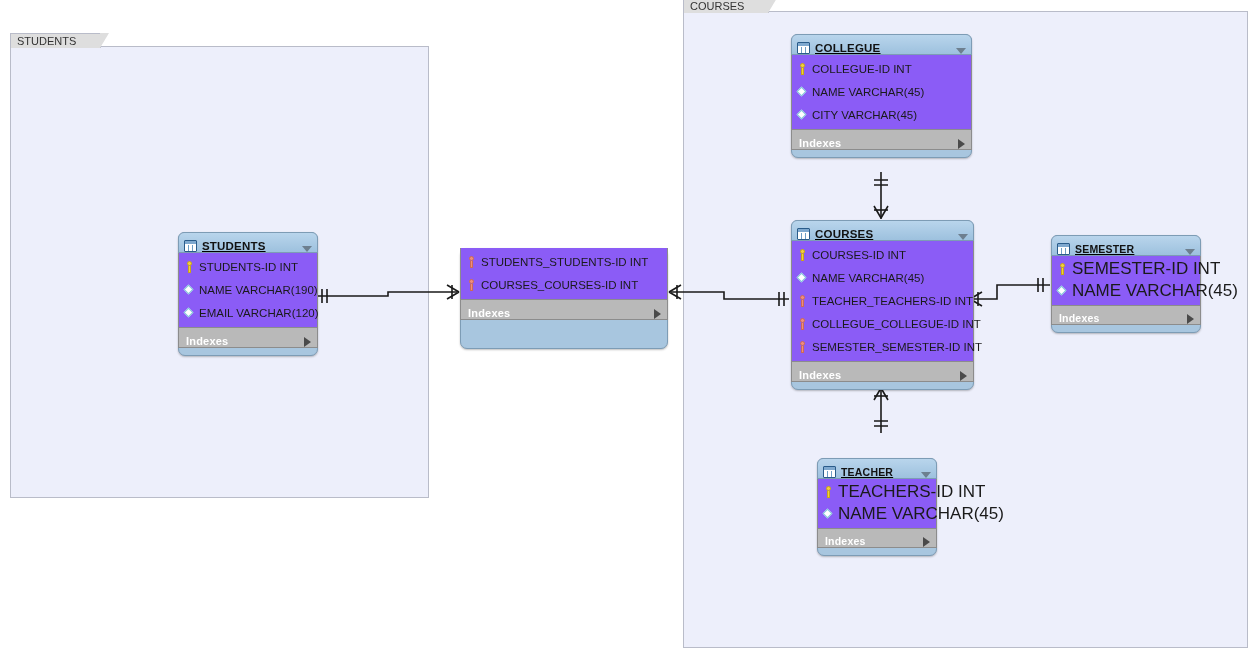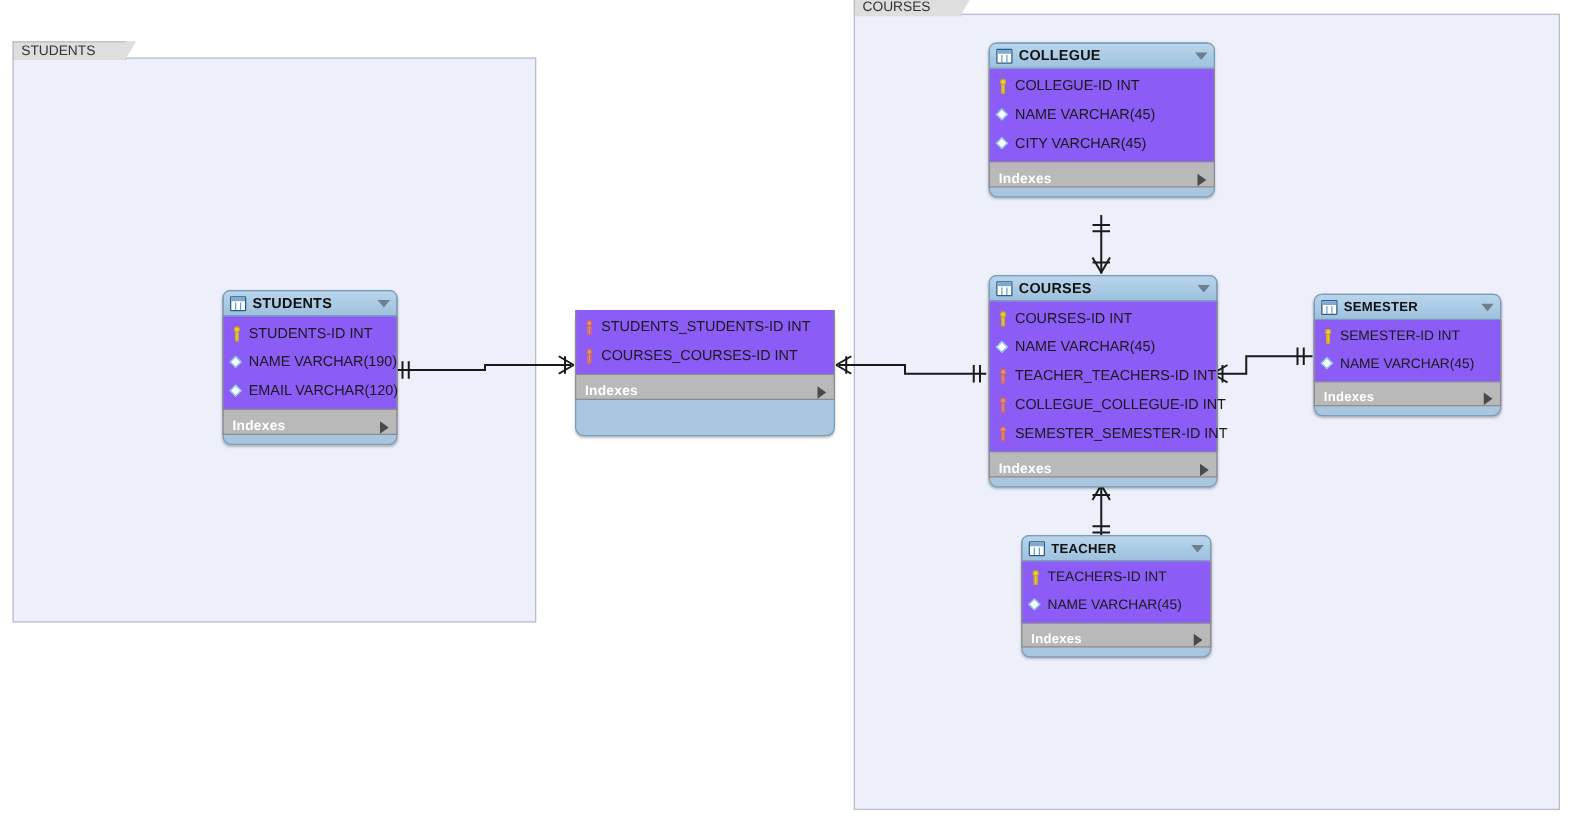--- a/index.html
+++ b/index.html
@@ -32,21 +32,21 @@
     position: absolute; left: 0; top: 0; right: 0; bottom: 0;
     background: #a8c6df; border: 1px solid #7d9cb5; border-radius: 7px;
     box-shadow: 0 1px 2px rgba(0,0,0,.25);
   }
   .tbl .inner { position: absolute; left: 0; top: 0; right: 0; box-sizing: border-box; }
 
   .tbl-head {
     position: relative; height: 21px; box-sizing: border-box;
     background: linear-gradient(to bottom, #b9d5ec 0%, #9dc1de 100%);
     border: 1px solid #7d9cb5; border-radius: 6px 6px 0 0;
-    display: flex; align-items: center; padding: 0 5px 0 5px;
+    display: flex; align-items: flex-end; padding: 0 5px 0 5px; text-decoration: underline;
   }
   .tbl-title { font-size: 11.5px; font-weight: bold; color: #111; white-space: nowrap; letter-spacing: .2px; }
   .tbl-head.small .tbl-title { font-size: 10.5px; }
 
   .tbl-icon {
     width: 13px; height: 12px; margin-right: 5px; flex: 0 0 auto;
     background: #ffffff; border: 1px solid #2a5c8a; box-sizing: border-box;
     position: relative; border-radius: 1px;
   }
   .tbl-icon::before {
@@ -62,21 +62,21 @@
     border-top: 6px solid #6d7f8f;
   }
 
   .tbl-body {
     background: #8b5cf6; border: 1px solid #8c8c8c; border-top: none;
     padding: 2px 0 3px 0; box-sizing: border-box;
   }
   .col-row { display: flex; align-items: center; height: 23px; padding: 0 5px 0 5px; box-sizing: border-box; }
   .tbl.compact .col-row { height: 22px; }
   .col-name { font-size: 11.5px; color: #1a1a1a; white-space: nowrap; }
-  .tbl.compact .col-name { font-size: 11px; }
+  .tbl.compact .col-name { font-size: 17px; }
 
   
   .ic { width: 11px; height: 14px; margin-right: 4px; flex: 0 0 auto; position: relative; }
   .ic-key-pk::before {
     content: ""; position: absolute; left: 3px; top: 1px; width: 5px; height: 5px;
     border-radius: 50%; background: #f3cf3e; border: 1px solid #c9a718; box-sizing: border-box;
   }
   .ic-key-pk::after {
     content: ""; position: absolute; left: 4px; top: 6px; width: 3px; height: 7px;
     background: #f3cf3e; border: 1px solid #c9a718; border-top: none; box-sizing: border-box;
@@ -298,21 +298,21 @@
               <span class="ic ic-diamond"></span>
               <span class="col-name">NAME VARCHAR(45)</span>
             </div>
           </div>
           <div class="tbl-idx">
             <span class="idx-label">Indexes</span>
             <span class="idx-caret"></span>
           </div>
         </div>
       </div>
-      <div class="tbl compact" style="left: 817px; top: 428px; width: 152px; height: 98px;">
+      <div class="tbl compact" style="left: 817px; top: 458px; width: 120px; height: 98px;">
         <div class="shadow"></div>
         <div class="inner">
           <div class="tbl-head small">
             <span class="tbl-icon"></span>
             <span class="tbl-title">TEACHER</span>
             <span class="tbl-caret"></span>
           </div>
           <div class="tbl-body">
             <div class="col-row">
               <span class="ic ic-key-pk"></span>

